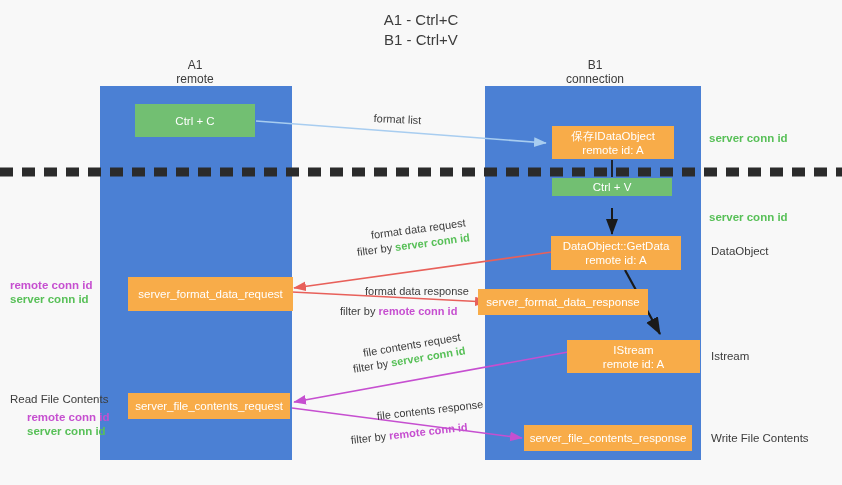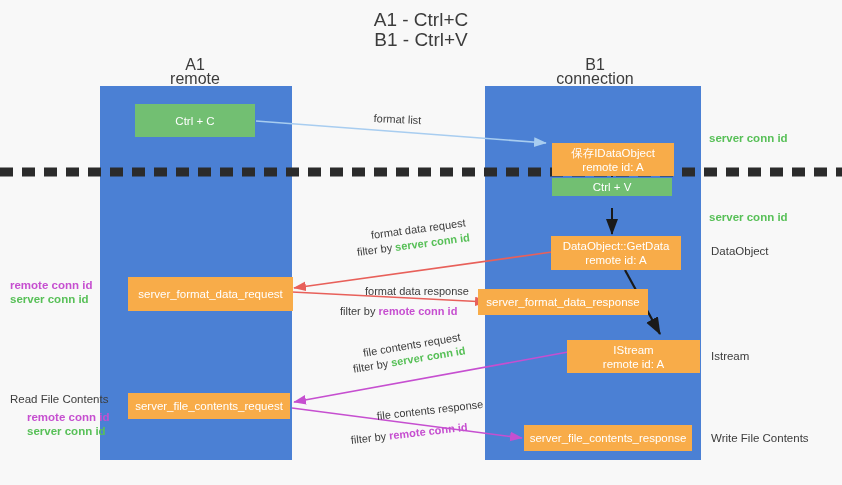--- a/index.html
+++ b/index.html
@@ -25,29 +25,29 @@
     width: 842px;
     height: 485px;
     overflow: visible;
   }
   .title {
     position: absolute;
     left: 0;
     top: 10px;
     width: 842px;
     text-align: center;
-    font-size: 19px;
+    font-size: 15px;
     color: #3c3c3c;
     line-height: 20px;
     white-space: pre-line;
   }
   .col-header {
     position: absolute;
     text-align: center;
-    font-size: 16px;
+    font-size: 12px;
     color: #3c3c3c;
     line-height: 14px;
     width: 180px;
   }
   .col-header .ch-name { display: block; }
   .col-header .ch-sub { display: block; }
   .lane {
     position: absolute;
     background: #4b80d4;
   }
@@ -138,21 +138,21 @@
 
     <line x1="292" y1="408" x2="522" y2="438" stroke="#c64fd0" stroke-width="1.6" marker-end="url(#ah-magenta)"></line>
 
     <line x1="0" y1="172" x2="842" y2="172" stroke="#2b2b2b" stroke-width="9" stroke-dasharray="13 9"></line>
   </svg>
 
   <div class="box green" style="left:135px; top:104px; width:120px; height:33px;text-align:right;">
     <span>Ctrl + C</span>
   </div>
 
-  <div class="box orange" style="left:552px; top:126px; width:122px; height:33px;margin-top:17px;">
+  <div class="box orange" style="left:552px; top:126px; width:122px; height:33px;">
     <span>保存IDataObject</span>
     <span>remote id: A</span>
   </div>
 
   <div class="box green" style="left:552px; top:178px; width:120px; height:18px;">
     <span>Ctrl + V</span>
   </div>
 
   <div class="box orange" style="left:551px; top:236px; width:130px; height:34px;">
     <span>DataObject::GetData</span>

